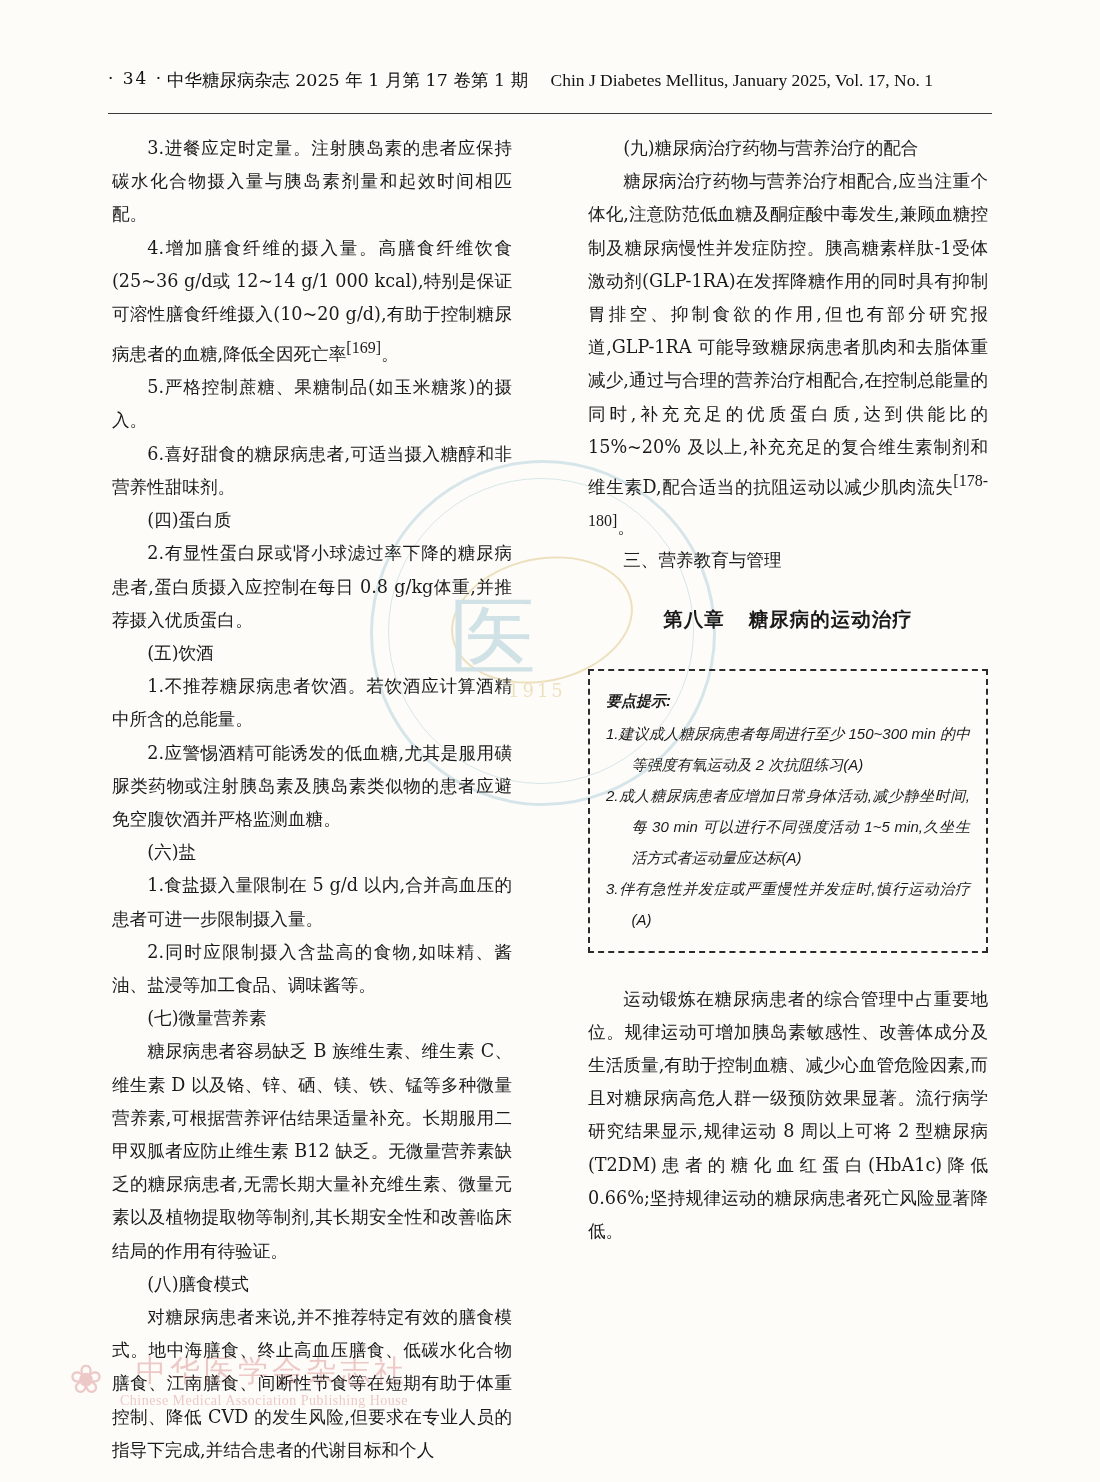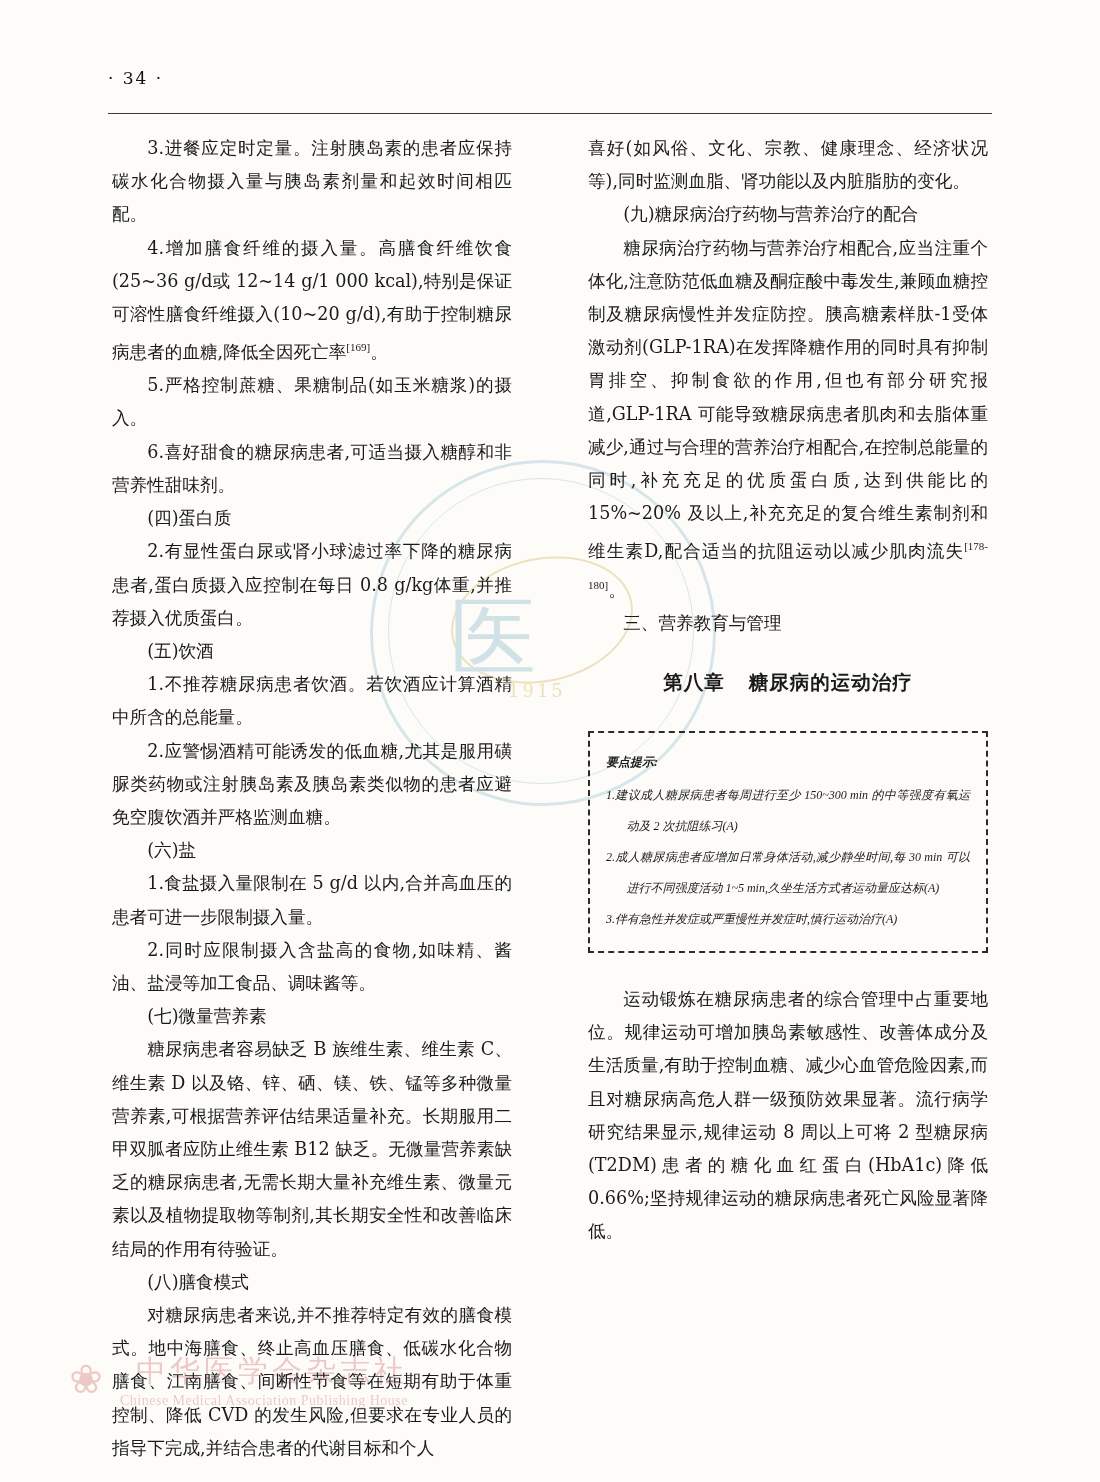--- a/index.html
+++ b/index.html
@@ -155,43 +155,43 @@
   }
   .col-left { left: 112px; }
   .col-right { left: 588px; }
 
   p {
     margin: 0;
     text-indent: 2em;
   }
   p.noind { text-indent: 0; }
   sup {
-    font-size: 11px;
+    font-size: 16px;
     vertical-align: super;
     font-family: "Liberation Serif", serif;
   }
 
   
   .sec-head {
     text-align: center;
     font-size: 19.5px;
     font-weight: bold;
     margin: 26px 0 32px 0;
     letter-spacing: 1px;
   }
   .sec-head .gap { display: inline-block; width: 24px; }
 
   
   .keybox {
     border: 2px dashed #2b2b2b;
     padding: 14px 16px 16px 16px;
     margin: 4px 0 30px 0;
-    font-family: Liberation Serif, serif;
+    font-family: Liberation Sans, sans-serif;
     font-style: italic;
-    font-size: 12px;
+    font-size: 15px;
     line-height: 31px;
   }
   .keybox .kb-title {
     font-weight: bold;
     font-style: italic;
     margin-bottom: 2px;
   }
   .keybox p {
     text-indent: 0;
     padding-left: 1.7em;
@@ -213,20 +213,25 @@
   </div>
 
   <div class="wm-bottom">
     <div class="logo">❀</div>
     <div class="l1">中华医学会杂志社</div>
     <div class="l2">Chinese Medical Association Publishing House</div>
   </div>
 
   <div class="header">
     <div class="pagenum">· 34 ·</div>
+    <div class="header-title">
+      <span>中华糖尿病杂志 2025 年 1 月第 17 卷第 1 期</span>
+      <span class="gapsp">&nbsp;&nbsp;</span>
+      <span class="en">Chin J Diabetes Mellitus, January 2025, Vol. 17, No. 1</span>
+    </div>
   </div>
   <div class="rule"></div>
 
   <div class="col col-left">
     <p>3.进餐应定时定量。注射胰岛素的患者应保持碳水化合物摄入量与胰岛素剂量和起效时间相匹配。</p>
     <p>4.增加膳食纤维的摄入量。高膳食纤维饮食(25~36 g/d或 12~14 g/1 000 kcal),特别是保证可溶性膳食纤维摄入(10~20 g/d),有助于控制糖尿病患者的血糖,降低全因死亡率<sup>[169]</sup>。</p>
     <p>5.严格控制蔗糖、果糖制品(如玉米糖浆)的摄入。</p>
     <p>6.喜好甜食的糖尿病患者,可适当摄入糖醇和非营养性甜味剂。</p>
     <p>(四)蛋白质</p>
     <p>2.有显性蛋白尿或肾小球滤过率下降的糖尿病患者,蛋白质摄入应控制在每日 0.8 g/kg体重,并推荐摄入优质蛋白。</p>
@@ -236,21 +241,20 @@
     <p>(六)盐</p>
     <p>1.食盐摄入量限制在 5 g/d 以内,合并高血压的患者可进一步限制摄入量。</p>
     <p>2.同时应限制摄入含盐高的食物,如味精、酱油、盐浸等加工食品、调味酱等。</p>
     <p>(七)微量营养素</p>
     <p>糖尿病患者容易缺乏 B 族维生素、维生素 C、维生素 D 以及铬、锌、硒、镁、铁、锰等多种微量营养素,可根据营养评估结果适量补充。长期服用二甲双胍者应防止维生素 B12 缺乏。无微量营养素缺乏的糖尿病患者,无需长期大量补充维生素、微量元素以及植物提取物等制剂,其长期安全性和改善临床结局的作用有待验证。</p>
     <p>(八)膳食模式</p>
     <p>对糖尿病患者来说,并不推荐特定有效的膳食模式。地中海膳食、终止高血压膳食、低碳水化合物膳食、江南膳食、间断性节食等在短期有助于体重控制、降低 CVD 的发生风险,但要求在专业人员的指导下完成,并结合患者的代谢目标和个人</p>
   </div>
 
   <div class="col col-right">
-    <p class="noind">喜好(如风俗、文化、宗教、健康理念、经济状况等),同时监测血脂、肾功能以及内脏脂肪的变化。</p>
     <p>(九)糖尿病治疗药物与营养治疗的配合</p>
     <p>糖尿病治疗药物与营养治疗相配合,应当注重个体化,注意防范低血糖及酮症酸中毒发生,兼顾血糖控制及糖尿病慢性并发症防控。胰高糖素样肽-1受体激动剂(GLP-1RA)在发挥降糖作用的同时具有抑制胃排空、抑制食欲的作用,但也有部分研究报道,GLP-1RA 可能导致糖尿病患者肌肉和去脂体重减少,通过与合理的营养治疗相配合,在控制总能量的同时,补充充足的优质蛋白质,达到供能比的 15%~20% 及以上,补充充足的复合维生素制剂和维生素D,配合适当的抗阻运动以减少肌肉流失<sup>[178-180]</sup>。</p>
     <p>三、营养教育与管理</p>
 
     <div class="sec-head">
       <span>第八章</span><span class="gap"></span><span>糖尿病的运动治疗</span>
     </div>
 
     <div class="keybox">
       <div class="kb-title">要点提示:</div>

